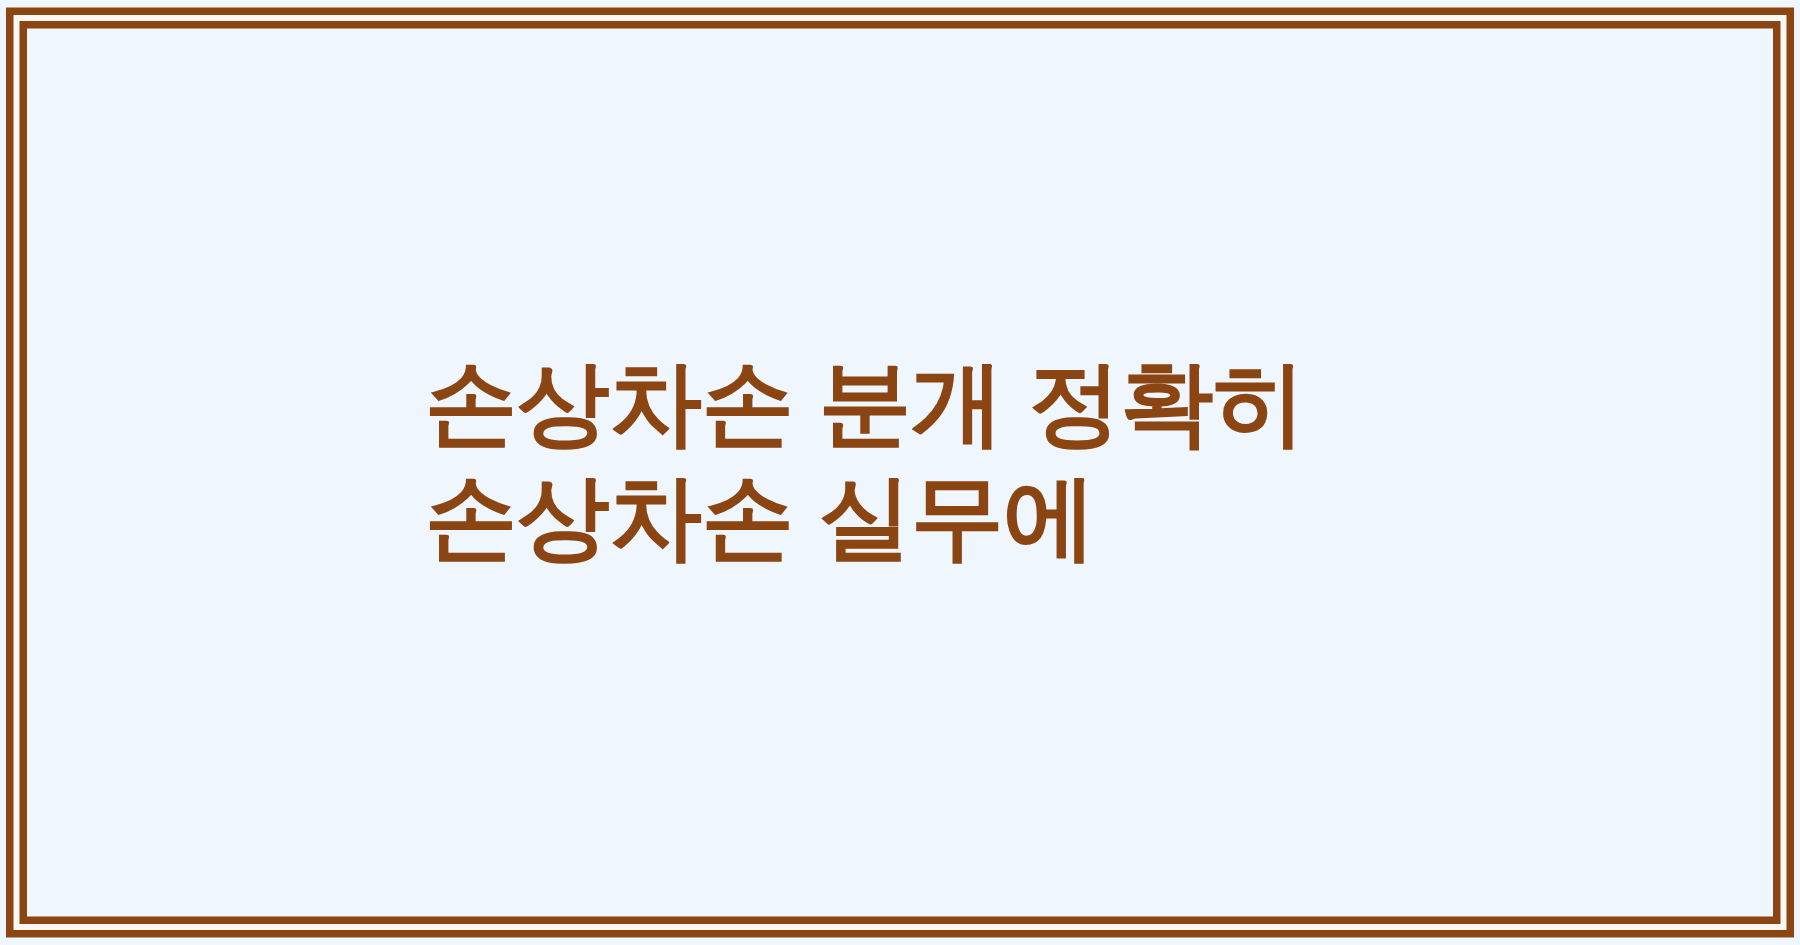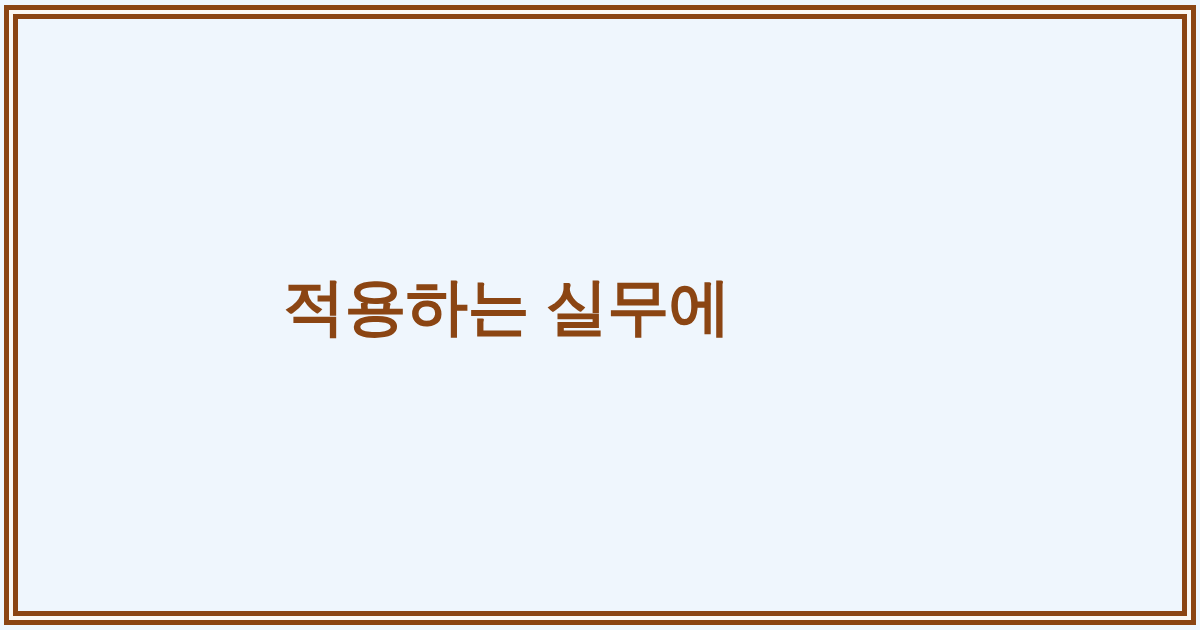--- a/index.html
+++ b/index.html
@@ -69,18 +69,19 @@
   }
 </style>
 </head>
 <body>
 
 <div class="banner">
   <div class="frame-outer">
     <div class="frame-inner">
 
       <div class="title-block">
-        <span class="title-line">적용하는 실무에</span>
+        <span class="title-line">손상차손 분개 정확히</span>
+        <span class="title-line">손상차손 실무에</span>
       </div>
 
     </div>
   </div>
 </div>
 
 </body></html>

